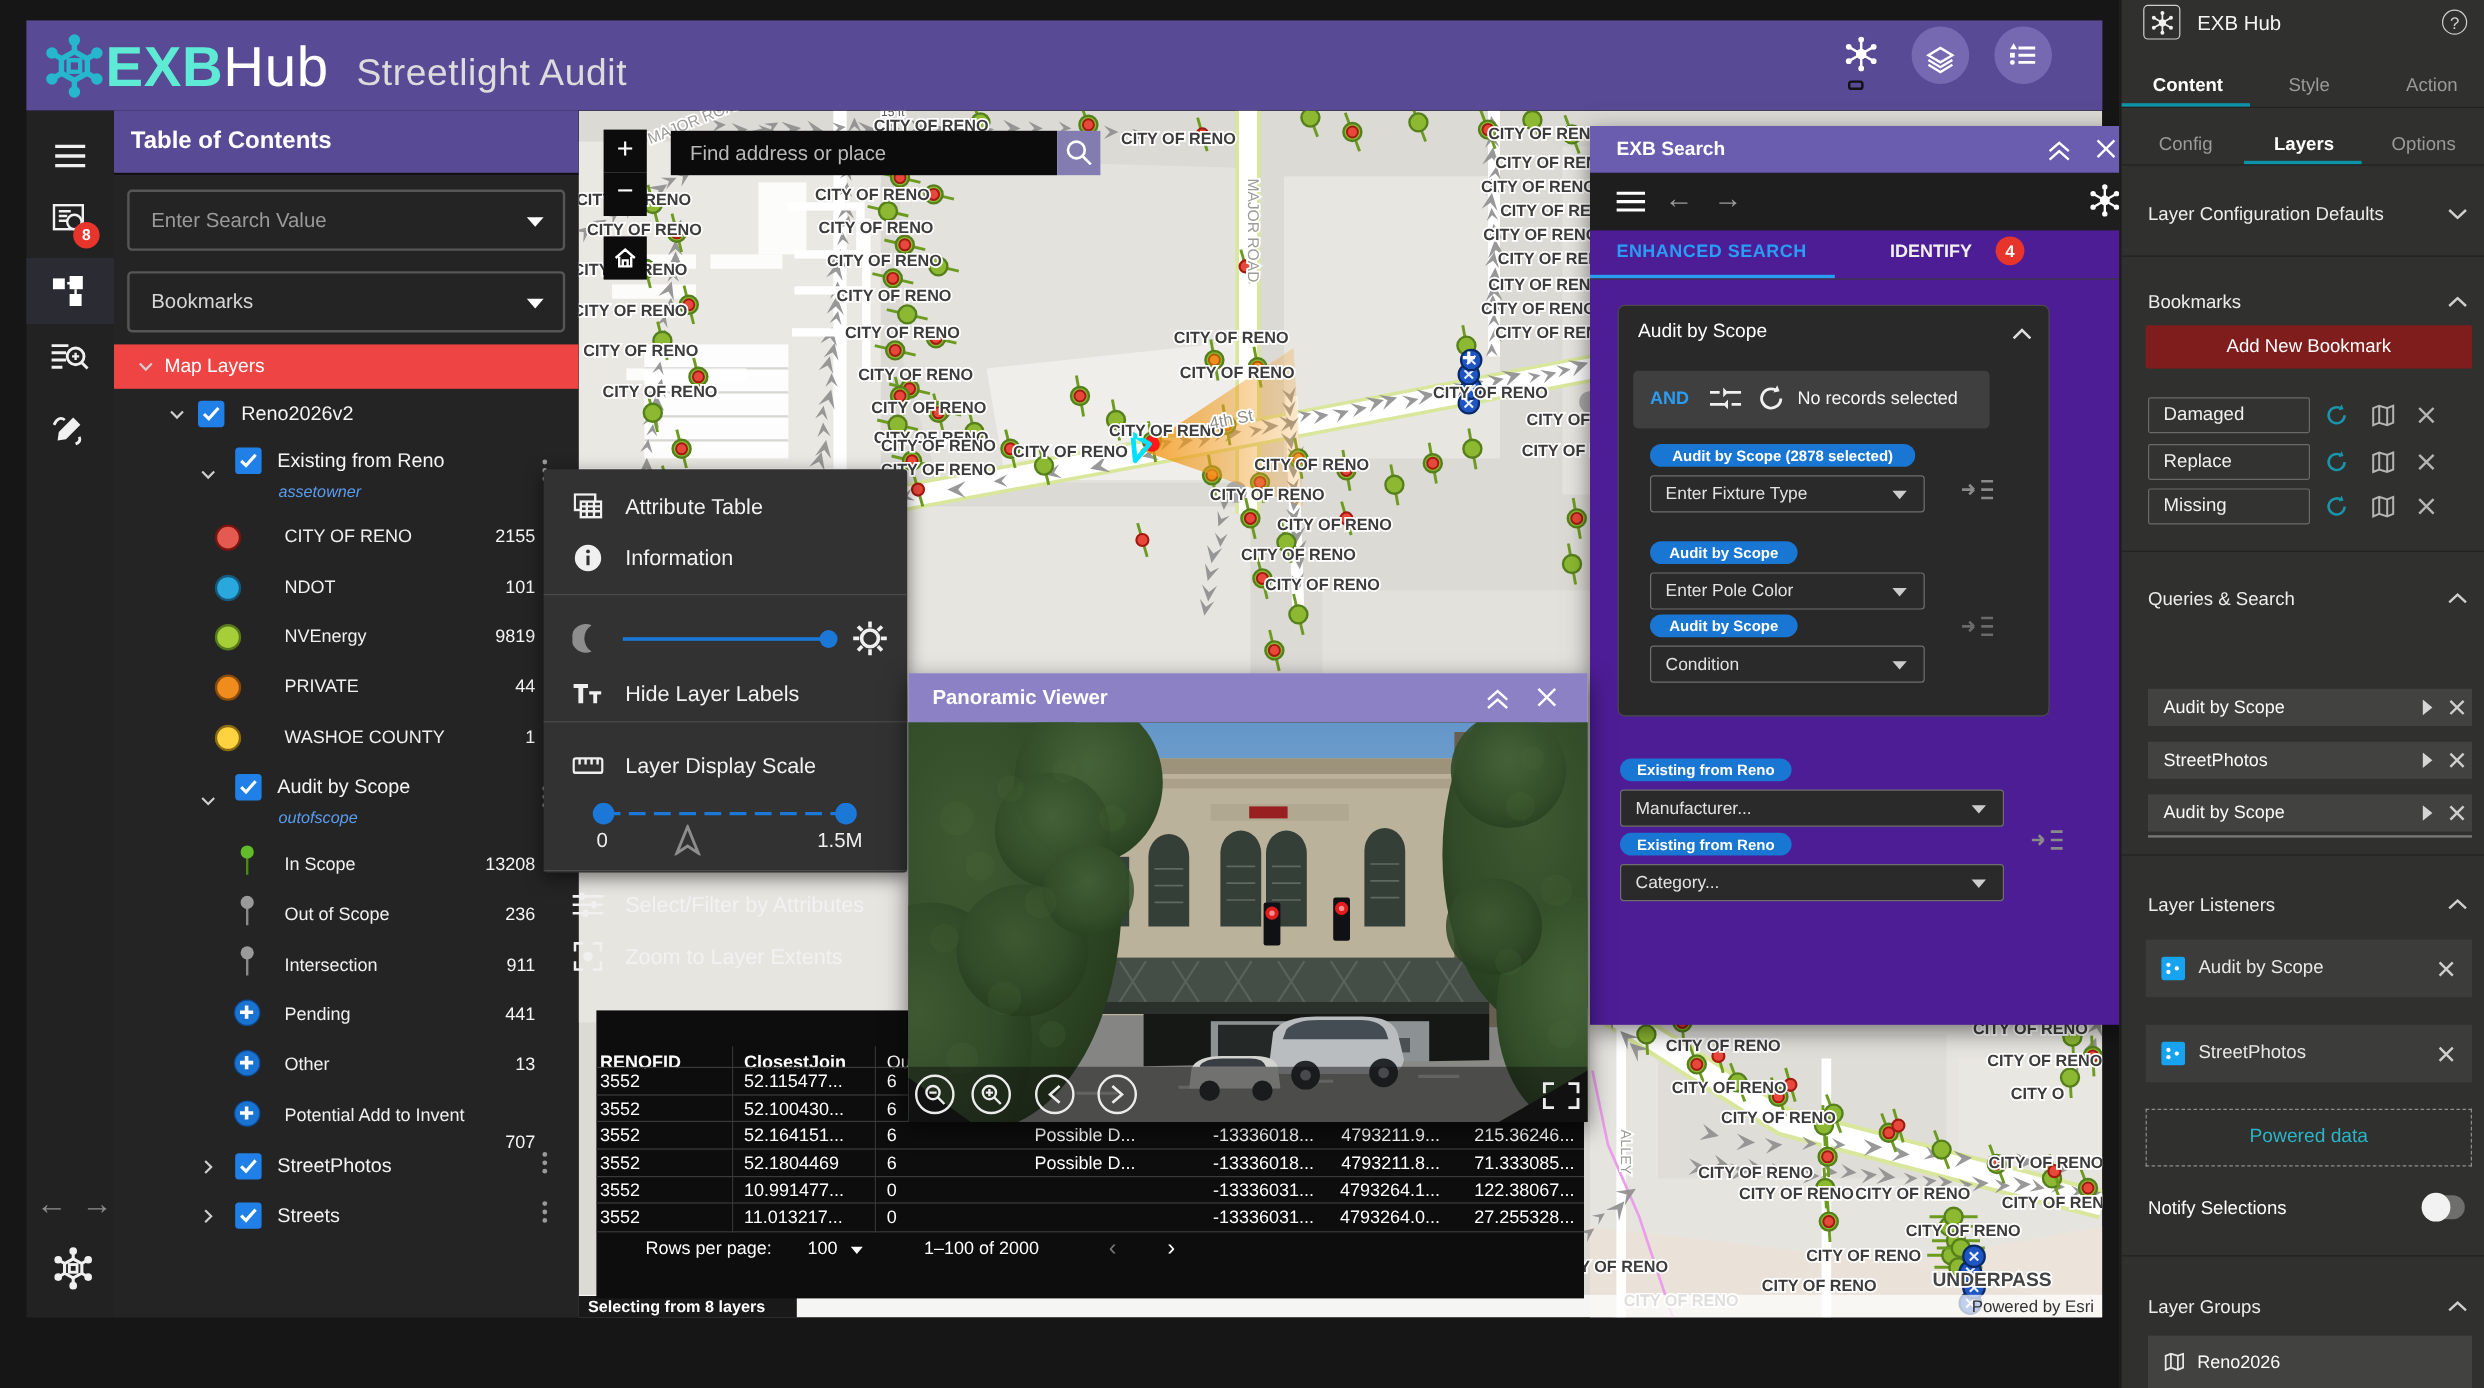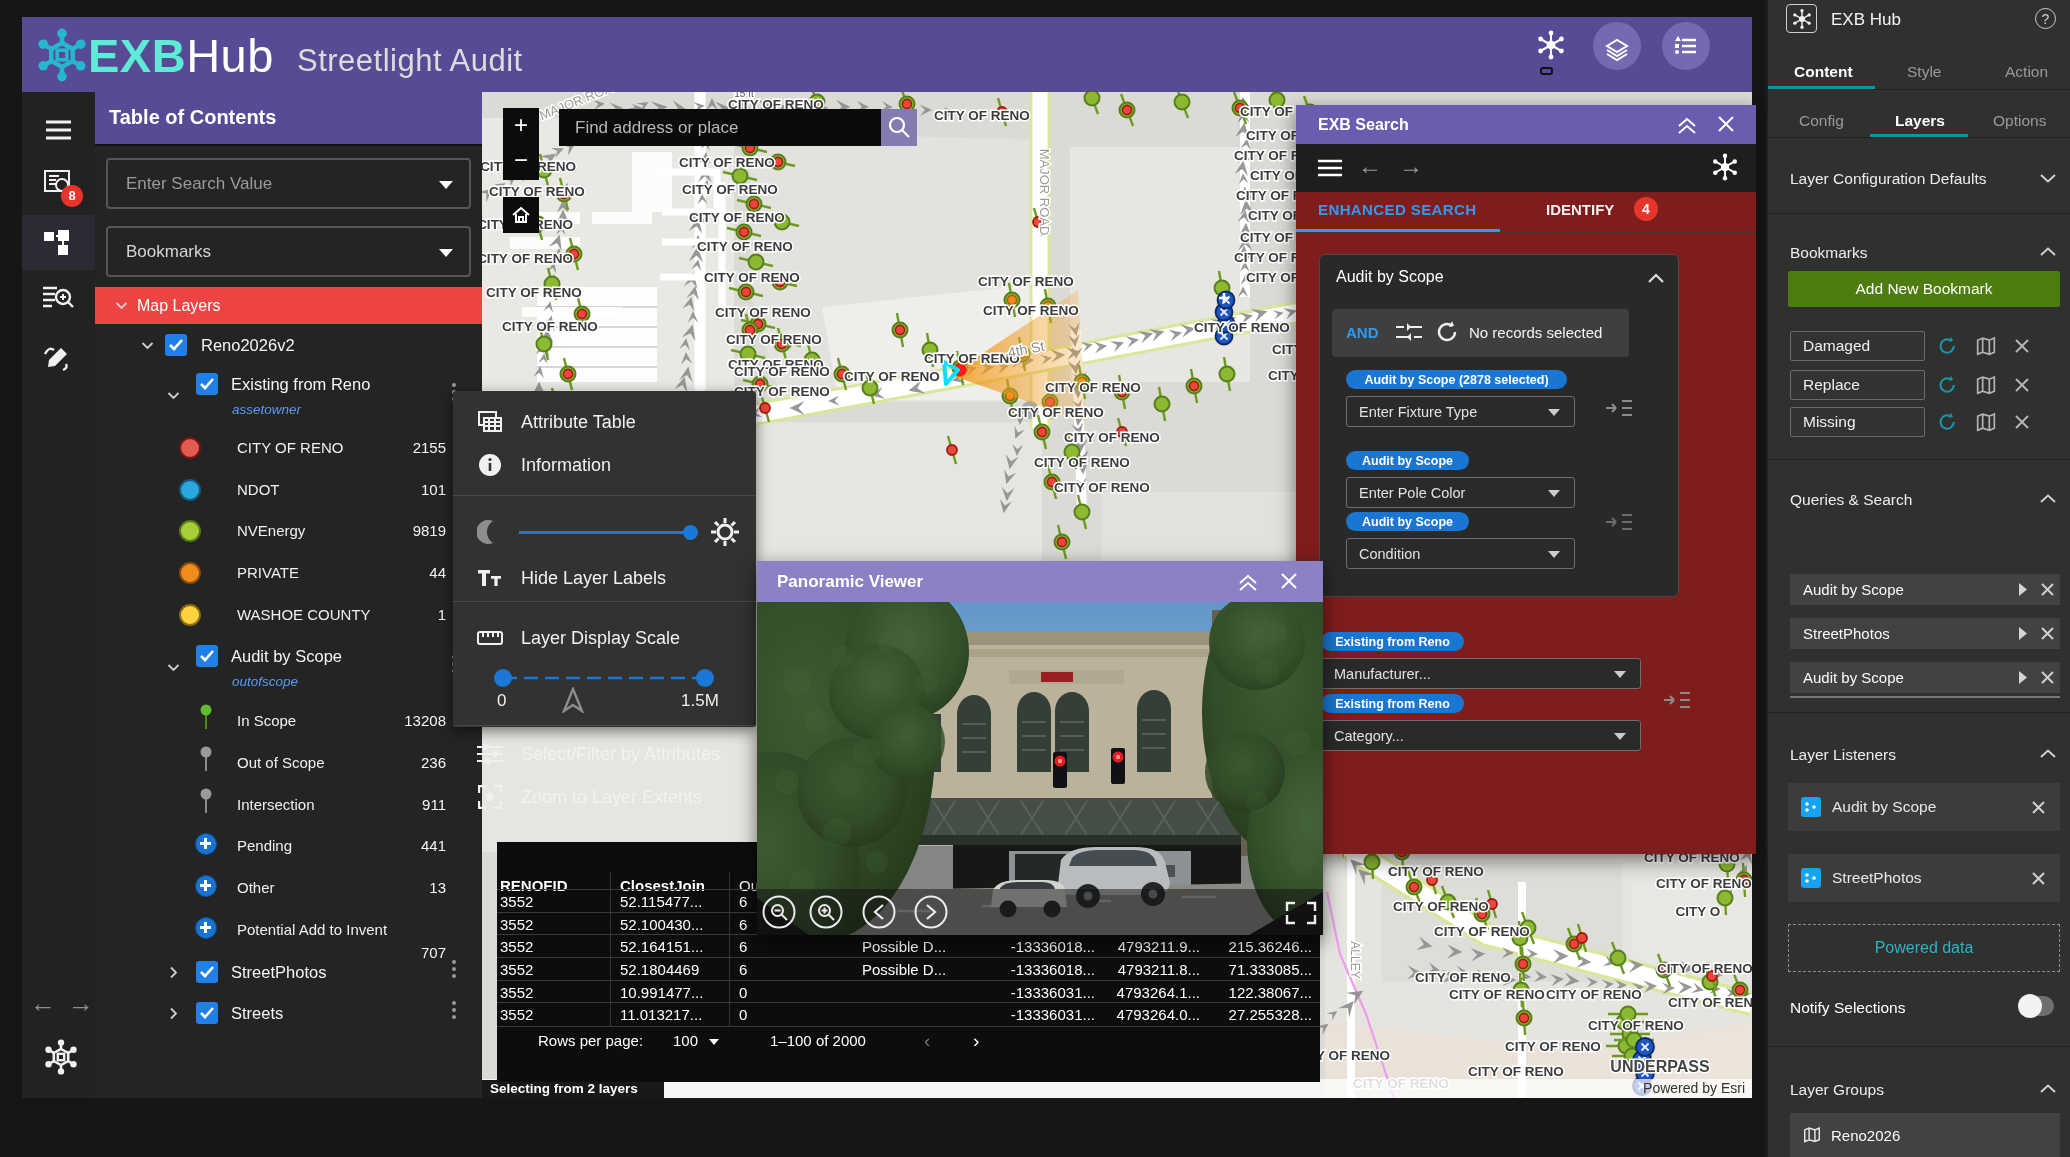--- a/index.html
+++ b/index.html
@@ -45,31 +45,31 @@
 .msep{position:absolute;left:0;width:100%;height:1px;background:#4a4a4a}
 
 #atab{left:497px;top:842px;width:823px;height:240px;background:#0d0d0d;z-index:15;color:#fff}
 .tcell{position:absolute;font-size:15px;white-space:nowrap}
 .tline{position:absolute;left:0;width:100%;height:1px;background:#3a3a3a}
 
 #pano{left:757px;top:561px;width:566px;height:374px;z-index:45;box-shadow:0 6px 18px rgba(0,0,0,0.55)}
 #pano-h{position:absolute;left:0;top:0;width:100%;height:41px;background:#8d81c6;color:#fff;font-size:17px;font-weight:700;line-height:41px;padding-left:20px}
 #pano-b{position:absolute;left:0;top:41px;width:566px;height:333px;background:#222}
 
-#exbs{left:1296px;top:105px;width:460px;height:749px;background:#7f1d1d;z-index:35;color:#eee;box-shadow:0 6px 18px rgba(0,0,0,0.5)}
+#exbs{left:1325px;top:105px;width:460px;height:749px;background:#4c1d95;z-index:35;color:#eee;box-shadow:0 6px 18px rgba(0,0,0,0.5)}
 #exbs-h{position:absolute;left:0;top:0;width:100%;height:39px;background:#6a5cae;color:#fff;font-size:16px;font-weight:700;line-height:39px;padding-left:22px}
 .pill{position:absolute;background:#1976d2;border-radius:10px;height:19px;color:#fff;font-size:12.5px;font-weight:700;display:flex;align-items:center;justify-content:center;padding:0 10px}
 .dd{position:absolute;height:31px;border:1px solid #6e6e6e;border-radius:3px;background:#2a2a2a;color:#e2e2e2;font-size:14.5px;display:flex;align-items:center;padding-left:12px}
 .dd .caret{border-left:6px solid transparent;border-right:6px solid transparent;border-top:7px solid #ccc}
 .appl{position:absolute;width:26px;height:20px}
 
 #rsb{left:1766px;top:0;width:304px;height:1157px;background:#30302e;z-index:50;color:#e8e8e8;border-left:2px solid #1d1d1c}
 .rsec{position:absolute;left:22px;font-size:15.5px;color:#ededed}
 .rchev{position:absolute;right:14px;color:#cfcfcf;font-size:13px}
-.tealbtn{position:absolute;left:20px;width:272px;height:36px;background:#4d7c0f;color:#fff;font-size:15.5px;display:flex;align-items:center;justify-content:center;border-radius:2px}
+.tealbtn{position:absolute;left:20px;width:272px;height:36px;background:#7f1d1d;color:#fff;font-size:15.5px;display:flex;align-items:center;justify-content:center;border-radius:2px}
 .rline{position:absolute;left:0;width:100%;height:1px;background:#222220}
 .rbox{position:absolute;left:22px;width:135px;height:30px;border:1px solid #6a6a6a;border-radius:2px;font-size:15.5px;color:#f0f0f0;display:flex;align-items:center;padding-left:12px;background:#333331}
 .qbox{position:absolute;left:22px;width:270px;height:31px;background:#424240;font-size:15px;color:#fafafa;display:flex;align-items:center;padding-left:13px}
 .lbox{position:absolute;left:20px;width:272px;height:48px;background:#3c3c3a;font-size:15.5px;color:#e8e8e8;display:flex;align-items:center}
 </style></head><body>
 <div class="abs" id="map"><svg id="mapsvg" width="1270" height="1006" viewBox="0 0 1270 1006" font-family="'Liberation Sans',sans-serif">
       <defs>
         <polygon id="arw" points="-10,-5.5 2,0 -10,5.5 -5,0" fill="#8f8f8f"></polygon>
       </defs>
       <rect width="1270" height="1006" fill="#dcdad5"></rect>
@@ -906,21 +906,21 @@
 <div class="abs mbtn" style="left:503px;top:144px;font-size:24px;line-height:32px">−</div>
 <div class="abs mbtn" style="left:503px;top:197px"><svg width="36" height="36" viewBox="0 0 36 36" fill="none" stroke="#fff" stroke-width="2">
       <path d="M10 18 L18 11 L26 18 M13 17 v8 h10 v-8"></path>
       <path d="M20 25 v-5 h-4 v5"></path>
     </svg></div>
 <div class="abs" id="srch">Find address or place</div>
 <div class="abs" id="srchbtn"><svg width="36" height="37" viewBox="0 0 36 37" fill="none" stroke="#fff" stroke-width="2.2">
       <circle cx="16" cy="16" r="7"></circle>
       <path d="M21 21 l7 7"></path>
     </svg></div>
-<div class="abs" id="selstat">Selecting from 2 layers</div>
+<div class="abs" id="selstat">Selecting from 8 layers</div>
 <div class="abs" id="atab">
     <div class="tcell" style="left:3px;top:35px;font-weight:700">RENOFID</div>
     <div class="tcell" style="left:123px;top:35px;font-weight:700">ClosestJoin</div>
     <div class="tcell" style="left:242px;top:35px;font-weight:400">Ou</div>
     <div style="position:absolute;left:113px;top:30px;width:1px;height:155px;background:#333"></div>
     <div style="position:absolute;left:232px;top:30px;width:1px;height:155px;background:#333"></div>
     <div class="tline" style="top:47px"></div>
     <div class="tcell" style="left:3px;top:51px">3552</div>
     <div class="tcell" style="left:123px;top:51px">52.115477...</div>
     <div class="tcell" style="left:242px;top:51px">6</div>

